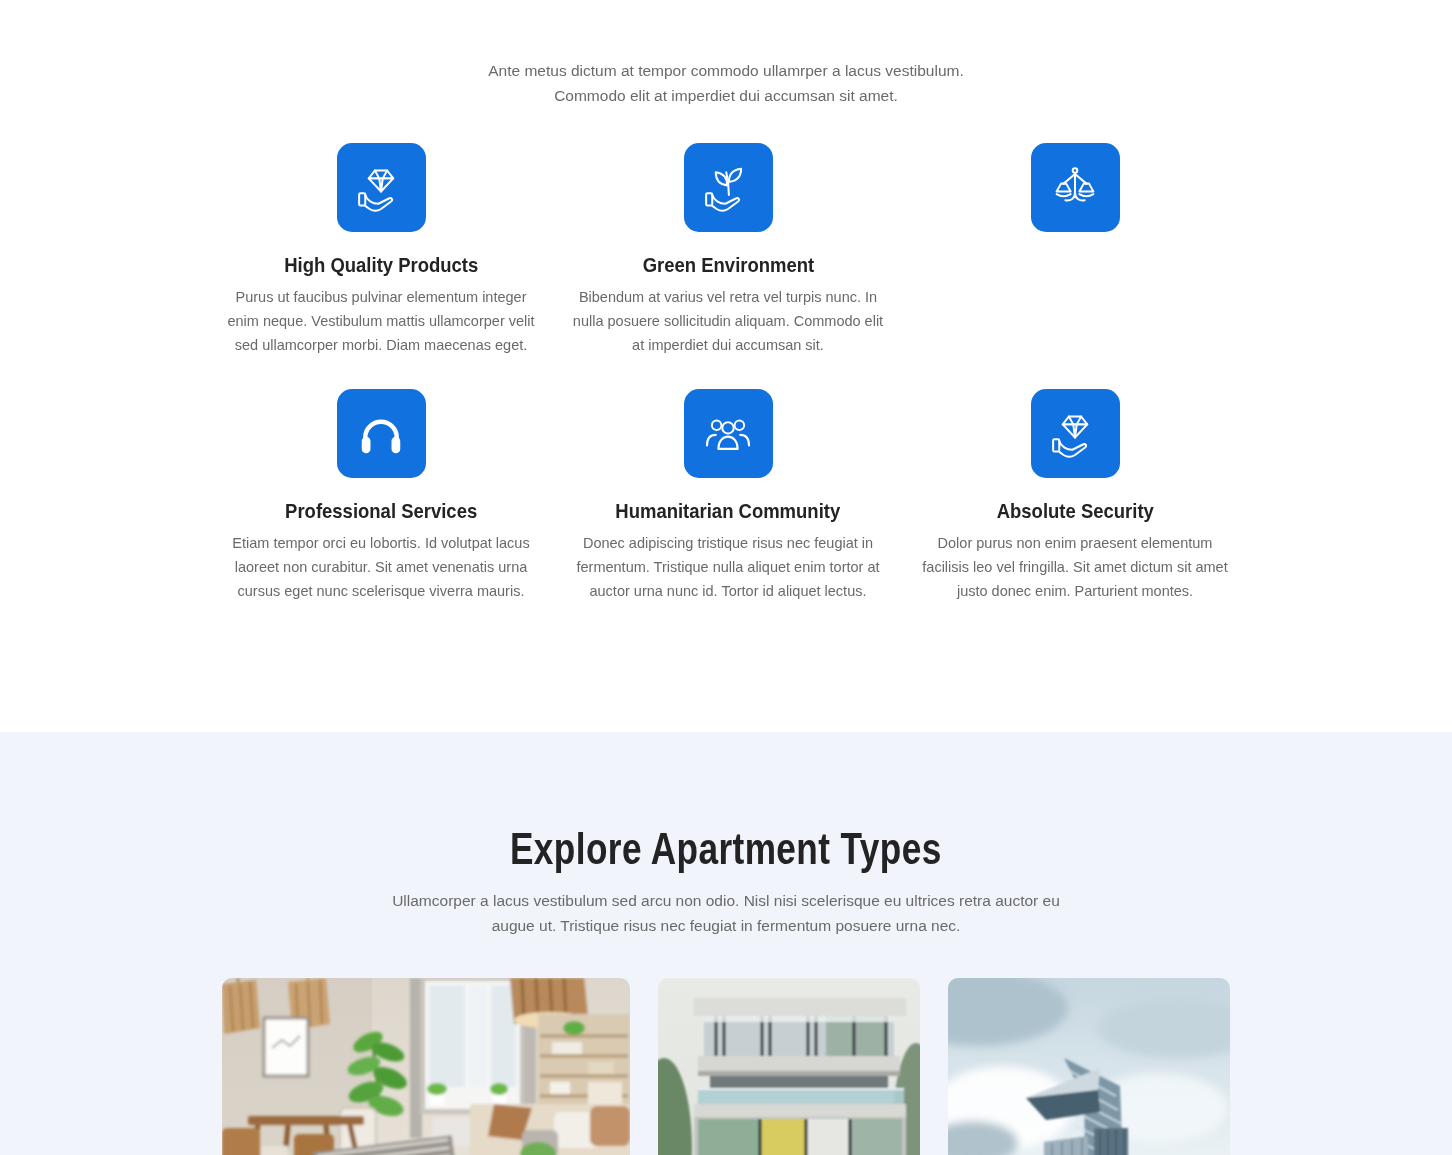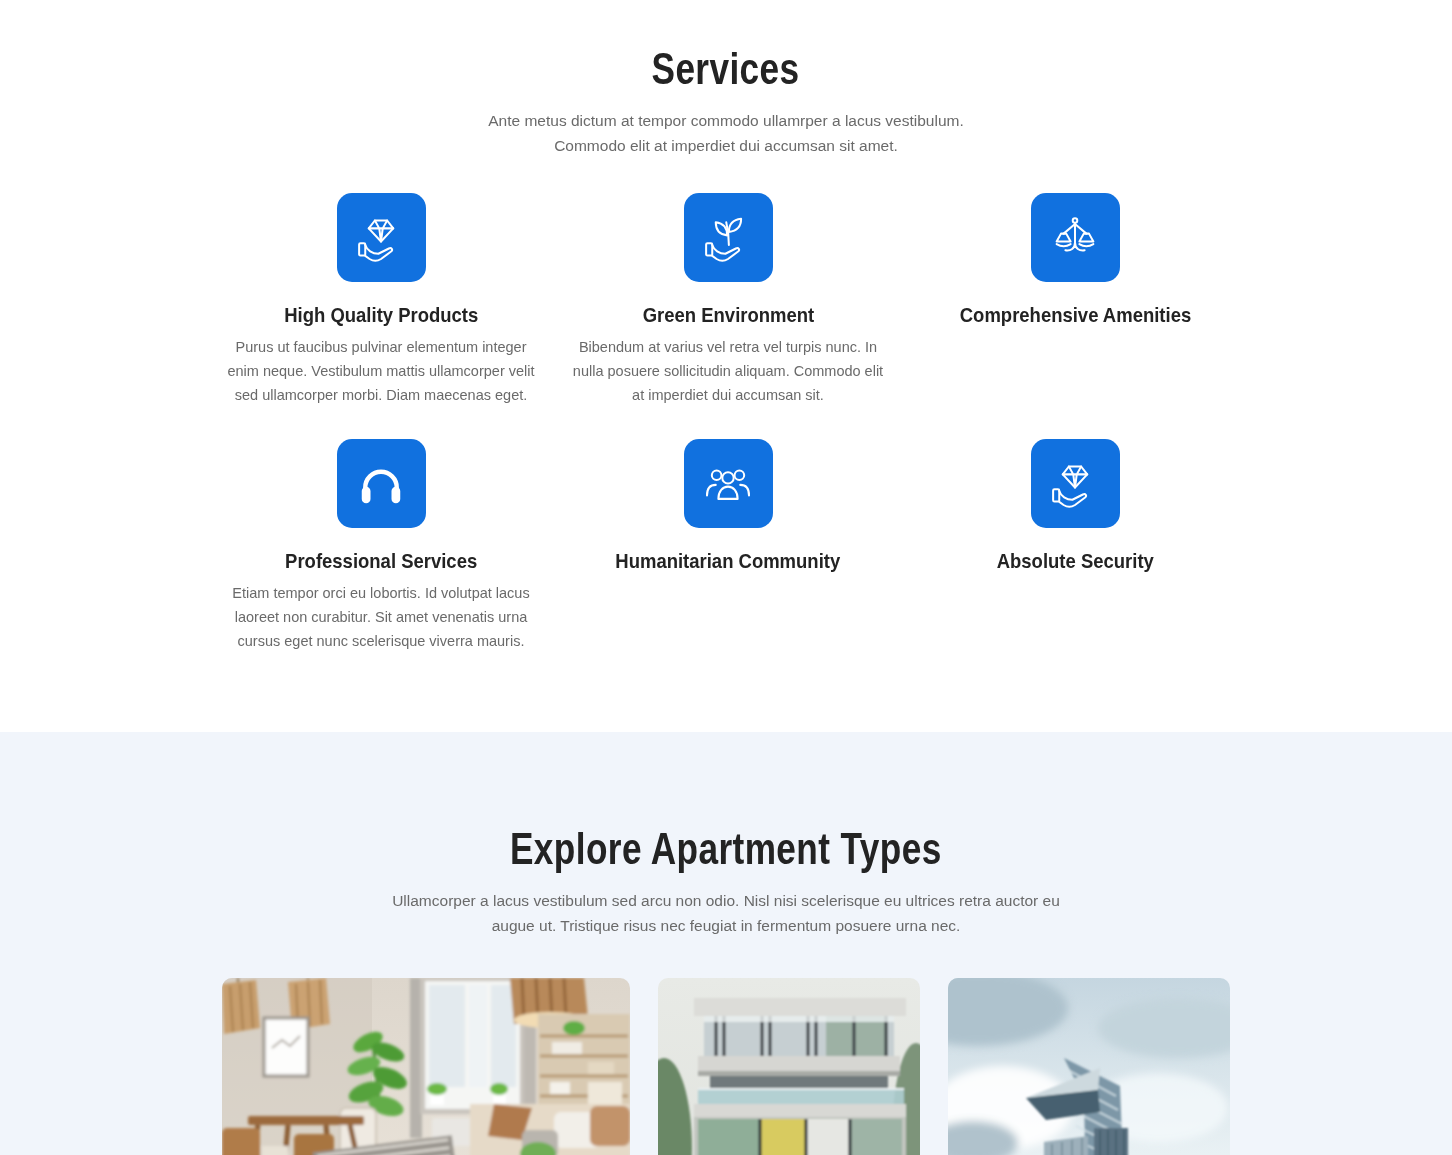--- a/index.html
+++ b/index.html
@@ -28,23 +28,20 @@
   
   .apartments-section { width:100%; height:544px; background:#f1f5fb; padding-top:92px; }
   .apartment-row { margin-top:40px; display:flex; justify-content:center; gap:28px; align-items:flex-start; }
   .apt-card { border-radius:10px; overflow:hidden; flex:none; }
   .apt-card svg { display:block; }
 </style>
 </head>
 <body>
 
 <section class="services-section">
-  <h2 class="section-title">
-    <span class="squeeze">Services</span>
-  </h2>
   <p class="section-sub">
     <span>Ante metus dictum at tempor commodo ullamrper a lacus vestibulum.</span>
     <span>Commodo elit at imperdiet dui accumsan sit amet.</span>
   </p>
 
   <div class="services-grid">
 
     <div class="service-card">
       <div class="icon-box">
         <svg viewBox="0 0 64 64" fill="none" stroke="#ffffff" stroke-width="2.3" stroke-linecap="round" stroke-linejoin="round">
@@ -78,21 +75,20 @@
           <circle cx="32" cy="12" r="2.6"></circle>
           <path d="M32 15 v22"></path>
           <path d="M32 37 c0 7 -5 10 -11 9 M32 37 c0 7 5 10 11 9"></path>
           <path d="M32 16 L19 27 M32 16 L45 27"></path>
           <path d="M16 27 h6 l5 9 h-16 z"></path>
           <path d="M11 39 q8 5 16 0"></path>
           <path d="M42 27 h6 l5 9 h-16 z"></path>
           <path d="M37 39 q8 5 16 0"></path>
         </svg>
       </div>
-      <h3><span class="squeeze">Comprehensive Amenities</span></h3>
     </div>
 
     <div class="service-card">
       <div class="icon-box">
         <svg viewBox="0 0 64 64">
           <path d="M14 44 v-8 a18 18 0 0 1 36 0 v8" fill="none" stroke="#ffffff" stroke-width="5" stroke-linecap="round"></path>
           <rect x="10" y="35" width="10" height="19" rx="5" fill="#ffffff"></rect>
           <rect x="44" y="35" width="10" height="19" rx="5" fill="#ffffff"></rect>
         </svg>
       </div>
@@ -105,32 +101,34 @@
         <svg viewBox="0 0 64 64" fill="none" stroke="#ffffff" stroke-width="2.3" stroke-linecap="round" stroke-linejoin="round">
           <circle cx="19" cy="22" r="5.5"></circle>
           <circle cx="45" cy="22" r="5.5"></circle>
           <path d="M8 45 c0 -8 4 -12 10 -12"></path>
           <path d="M56 45 c0 -8 -4 -12 -10 -12"></path>
           <circle cx="32" cy="25" r="6.5"></circle>
           <path d="M21 49 c0 -9 5 -14 11 -14 c6 0 11 5 11 14 z"></path>
         </svg>
       </div>
       <h3><span class="squeeze">Humanitarian Community</span></h3>
+      <p>Donec adipiscing tristique risus nec feugiat in fermentum. Tristique nulla aliquet enim tortor at auctor urna nunc id. Tortor id aliquet lectus.</p>
     </div>
 
     <div class="service-card">
       <div class="icon-box">
         <svg viewBox="0 0 64 64" fill="none" stroke="#ffffff" stroke-width="2.3" stroke-linecap="round" stroke-linejoin="round">
           <path d="M25 12 h14 l7 9 -14 15 -14 -15 z"></path>
           <path d="M18 21 h28 M25 12 l5 9 2 15 M39 12 l-5 9 -2 15"></path>
           <rect x="7" y="38" width="7" height="14" rx="1.5"></rect>
           <path d="M14 40 c2 6 8 10 15 10 l12 -6 c3 -1.5 5 1.5 2.5 3.5 L32 56 c-4 2.5 -9 2.5 -13 0 l-5 -3.5"></path>
         </svg>
       </div>
       <h3><span class="squeeze">Absolute Security</span></h3>
+      <p>Dolor purus non enim praesent elementum facilisis leo vel fringilla. Sit amet dictum sit amet justo donec enim. Parturient montes.</p>
     </div>
 
   </div>
 </section>
 
 <section class="apartments-section">
   <h2 class="section-title">
     <span class="squeeze">Explore Apartment Types</span>
   </h2>
   <p class="section-sub">

